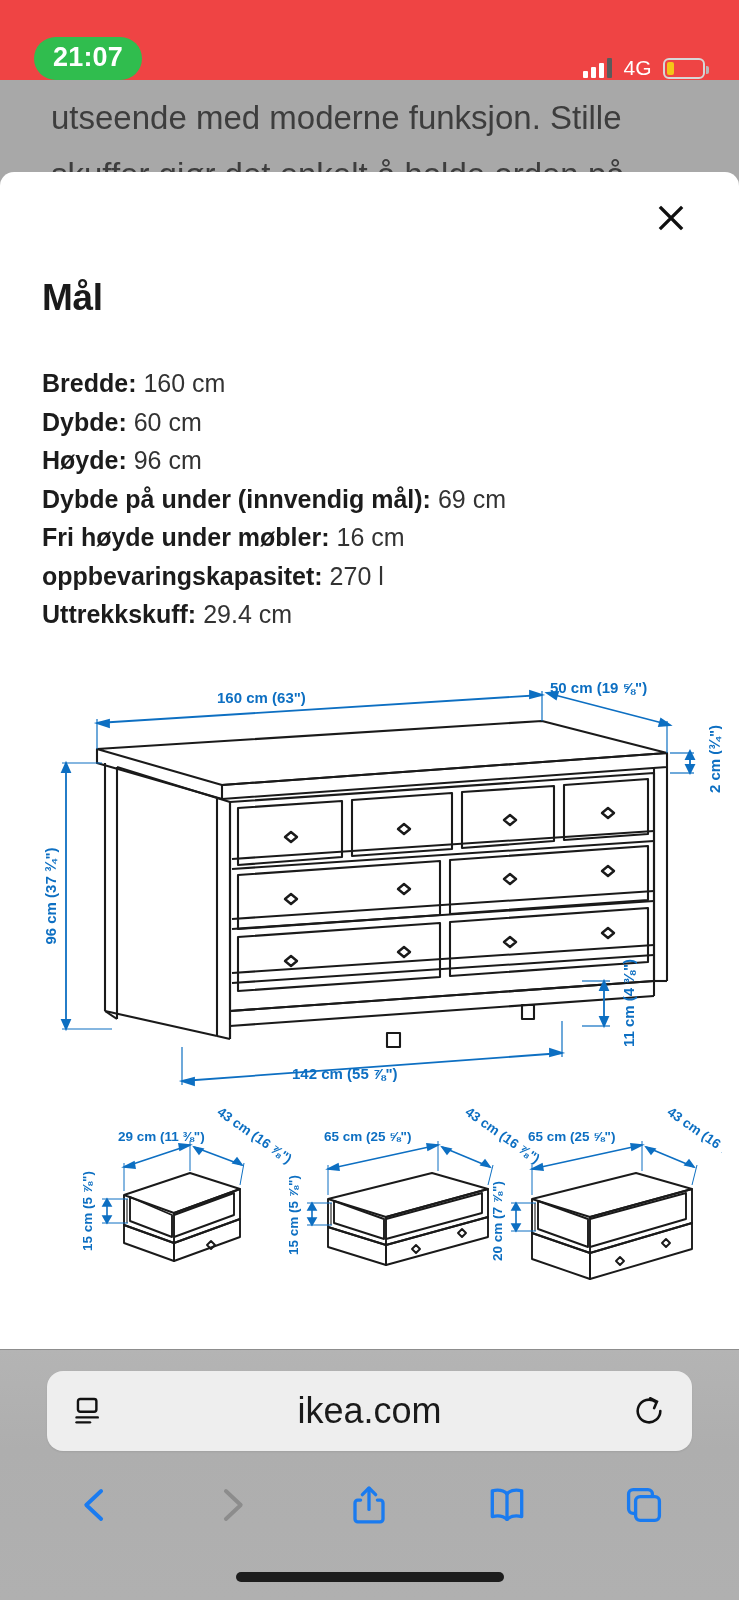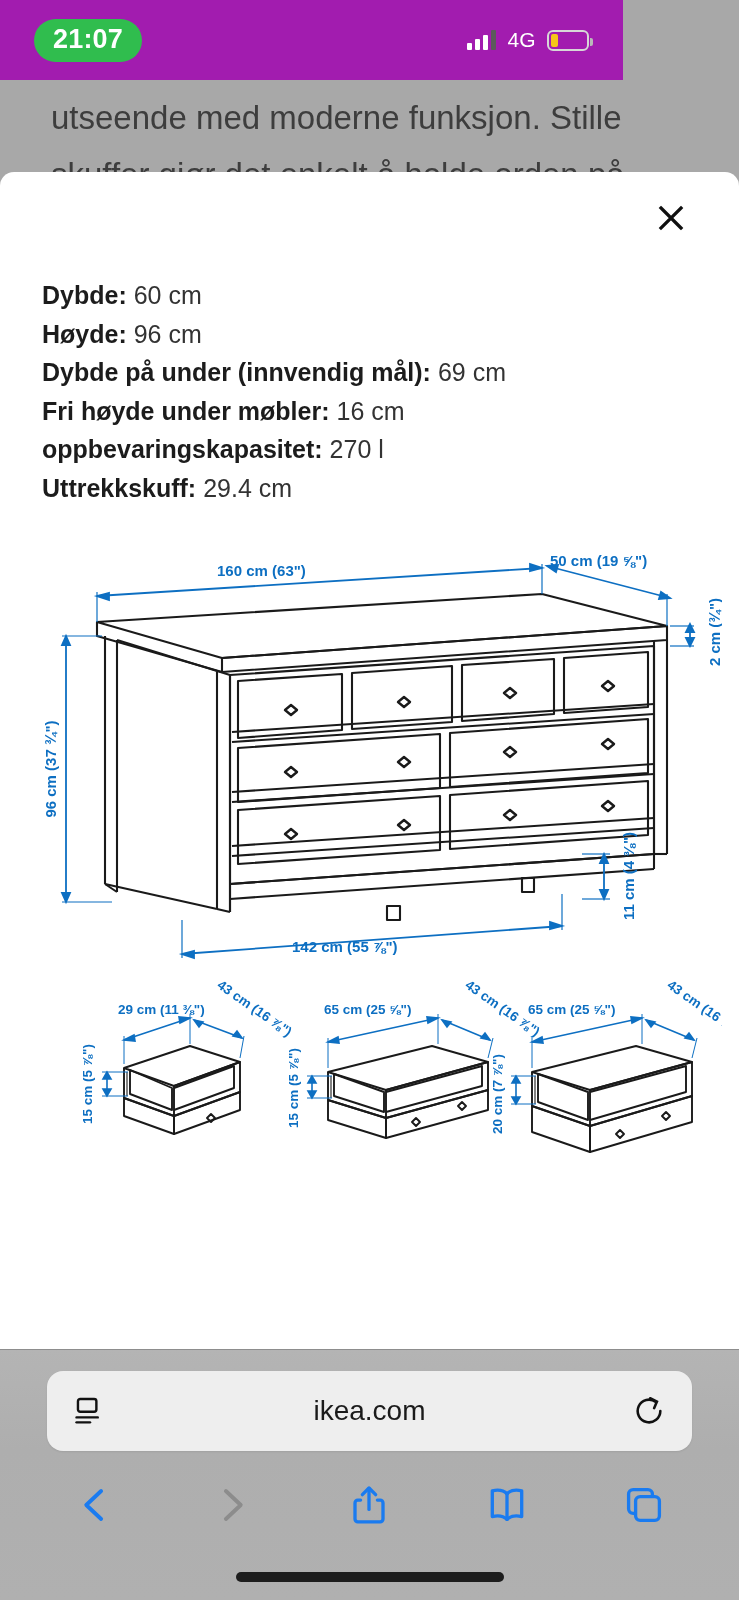--- a/index.html
+++ b/index.html
@@ -6,23 +6,23 @@
   html,body { width:739px; height:1600px; }
   body {
     font-family:"Liberation Sans", sans-serif;
     background:#a8a8a8;
     overflow:hidden;
     position:relative;
   }
 
   
   .statusbar {
-    position:absolute; left:0; top:0; width:623px; height:80px;
-    background:#a21caf;
-    display:flex; align-items:center; justify-content:space-between;
+    position:absolute; left:0; top:0; width:739px; height:80px;
+    background:#ef4444;
+    display:flex; align-items:flex-end; justify-content:space-between;
     padding:0 34px 0 34px;
   }
   .time-pill {
     background:#30bd4e; color:#fff;
     border-radius:22px;
     padding:7px 19px 9px 19px;
     font-size:27px; font-weight:600; letter-spacing:.2px;
     line-height:1;
   }
   .status-right { display:flex; align-items:center; gap:11px; }
@@ -90,21 +90,21 @@
     background:linear-gradient(#b4b4b4, #aeaeae 40%, #b0b0b0);
     border-top:1px solid #8d8d8d;
   }
   .url-bar {
     position:absolute; left:47px; top:21px; width:645px; height:80px;
     background:#eeeeee; border-radius:16px;
     display:flex; align-items:center; justify-content:space-between;
     padding:0 26px;
     box-shadow:0 1px 2px rgba(0,0,0,.08);
   }
-  .url-text { font-size:28px; color:#1a1a1a; position:absolute; left:0; right:0;
+  .url-text { font-size:36px; color:#1a1a1a; position:absolute; left:0; right:0;
               text-align:center; pointer-events:none; }
   .aa-icon svg, .reload-icon svg { width:34px; height:34px; display:block; }
   .toolbar-row {
     position:absolute; left:0; top:110px; width:739px; height:90px;
     display:flex; align-items:center; justify-content:space-around;
     padding:0 26px;
   }
   .tb-btn { width:78px; height:72px; display:flex; align-items:center; justify-content:center; cursor:pointer;}
   .tb-btn svg { width:42px; height:46px; }
   .home-indicator {
@@ -131,22 +131,27 @@
   </div>
 </div>
 
 <div class="page-behind">
   <p>utseende med moderne funksjon. Stille</p>
   <p>skuffer gjør det enkelt å holde orden på</p>
 </div>
 
 <div class="modal">
   <div class="modal-body">
+    <h1 class="sheet-title">Mål</h1>
 
     <div class="spec-list">
+      <div class="spec-row">
+        <span class="k">Bredde:</span>
+        <span class="v">160 cm</span>
+      </div>
       <div class="spec-row">
         <span class="k">Dybde:</span>
         <span class="v">60 cm</span>
       </div>
       <div class="spec-row">
         <span class="k">Høyde:</span>
         <span class="v">96 cm</span>
       </div>
       <div class="spec-row">
         <span class="k">Dybde på under (innvendig mål):</span>

